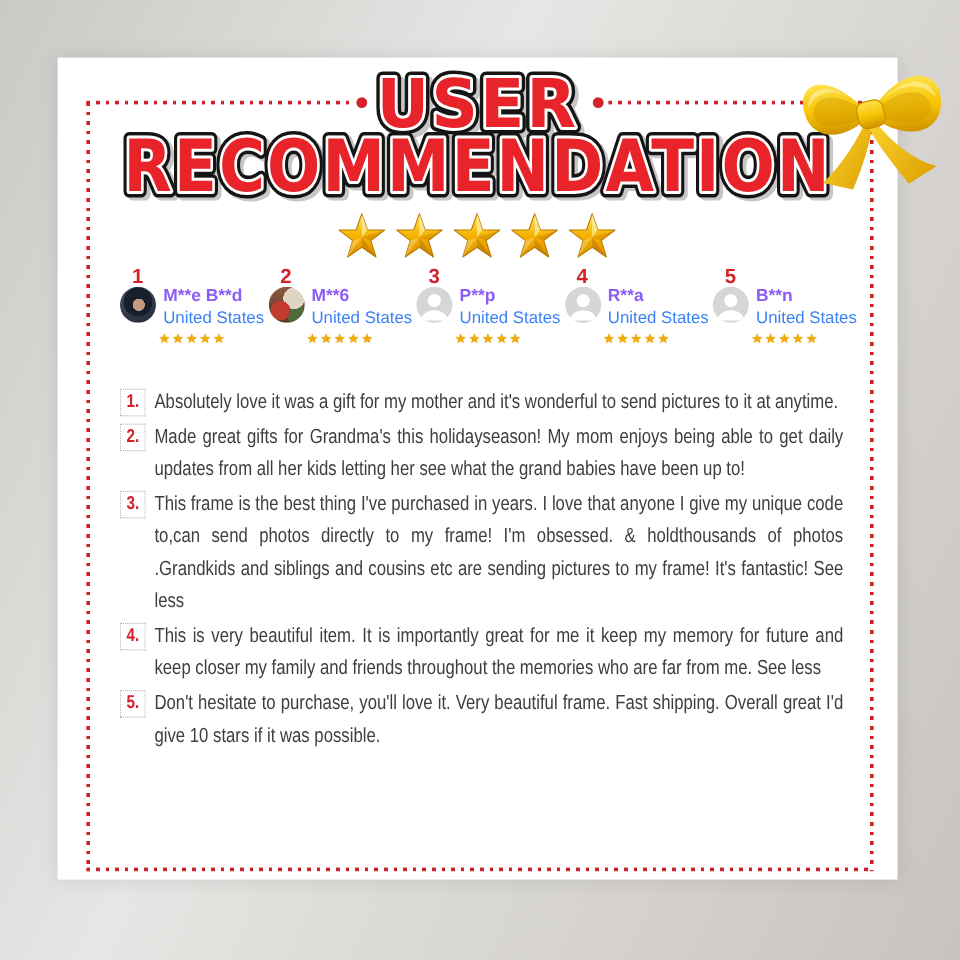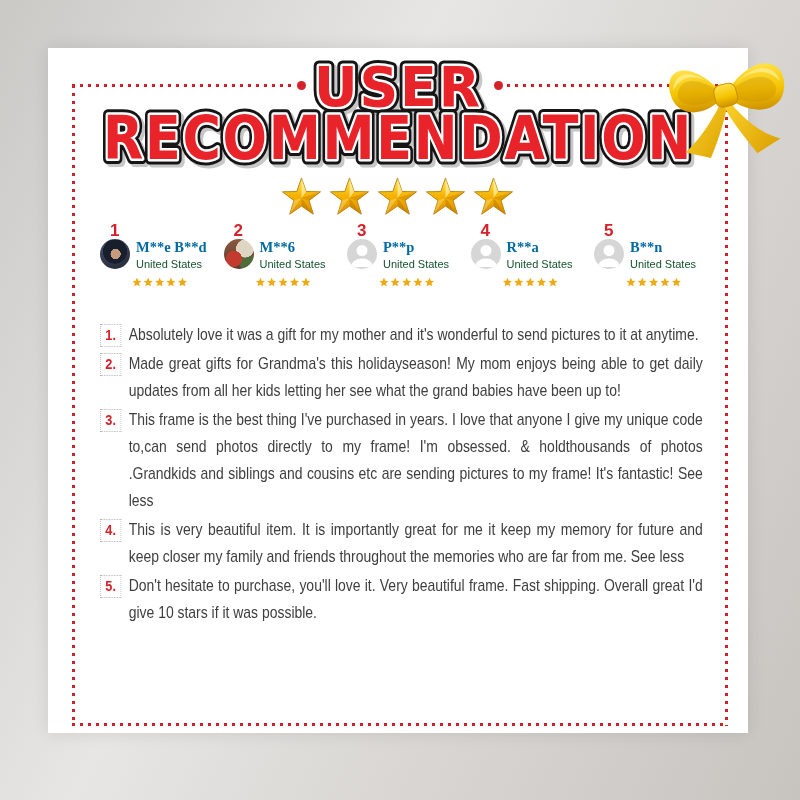--- a/index.html
+++ b/index.html
@@ -42,22 +42,22 @@
   .avatar.ph{background:#d6d6d6;}
   .avatar.photo1{background:
     radial-gradient(circle at 52% 50%,#c59a7e 0 23%,rgba(0,0,0,0) 24%),
     radial-gradient(circle at 50% 42%,#181f2c 0 52%,rgba(0,0,0,0) 53%),
     linear-gradient(160deg,#46506a 0%,#232936 100%);}
   .avatar.photo2{background:
     radial-gradient(circle at 33% 66%,#c23b2e 0 28%,rgba(0,0,0,0) 29%),
     radial-gradient(circle at 70% 32%,#ded6c3 0 30%,rgba(0,0,0,0) 31%),
     radial-gradient(circle at 76% 76%,#4f6b3a 0 24%,rgba(0,0,0,0) 25%),
     linear-gradient(180deg,#8a5a40 0%,#5c3a2e 100%);}
-  .rev-name{font-size:14.5px;font-weight:bold;color:#0369a1;white-space:nowrap;line-height:17px;font-family:Liberation Serif, serif;}
-  .rev-country{font-size:11px;color:#14532d;white-space:nowrap;line-height:17px;}
+  .rev-name{font-size:14.5px;font-weight:bold;color:#8b5cf6;white-space:nowrap;line-height:17px;}
+  .rev-country{font-size:14px;color:#3b82f6;white-space:nowrap;line-height:17px;}
   .rev-stars{margin-left:32px;margin-top:3px;color:#f2ab00;font-size:11px;letter-spacing:1.5px;
     text-shadow:0 0 1px #c98200;white-space:nowrap;}
   
   .reviews{position:absolute;left:52px;top:273px;width:735px;
     transform:scaleX(0.82);transform-origin:left top;}
   .review{display:flex;margin-bottom:2px;}
   .rnum{width:24px;height:21px;border:1px dotted #b7b7b7;color:#d4212a;font-weight:bold;
     font-size:15.5px;text-align:center;line-height:20px;margin:3px 9px 0 0;flex-shrink:0;}
   .rtext{flex:1;font-size:17px;line-height:27px;color:#3e3e3e;text-align:justify;}
   

